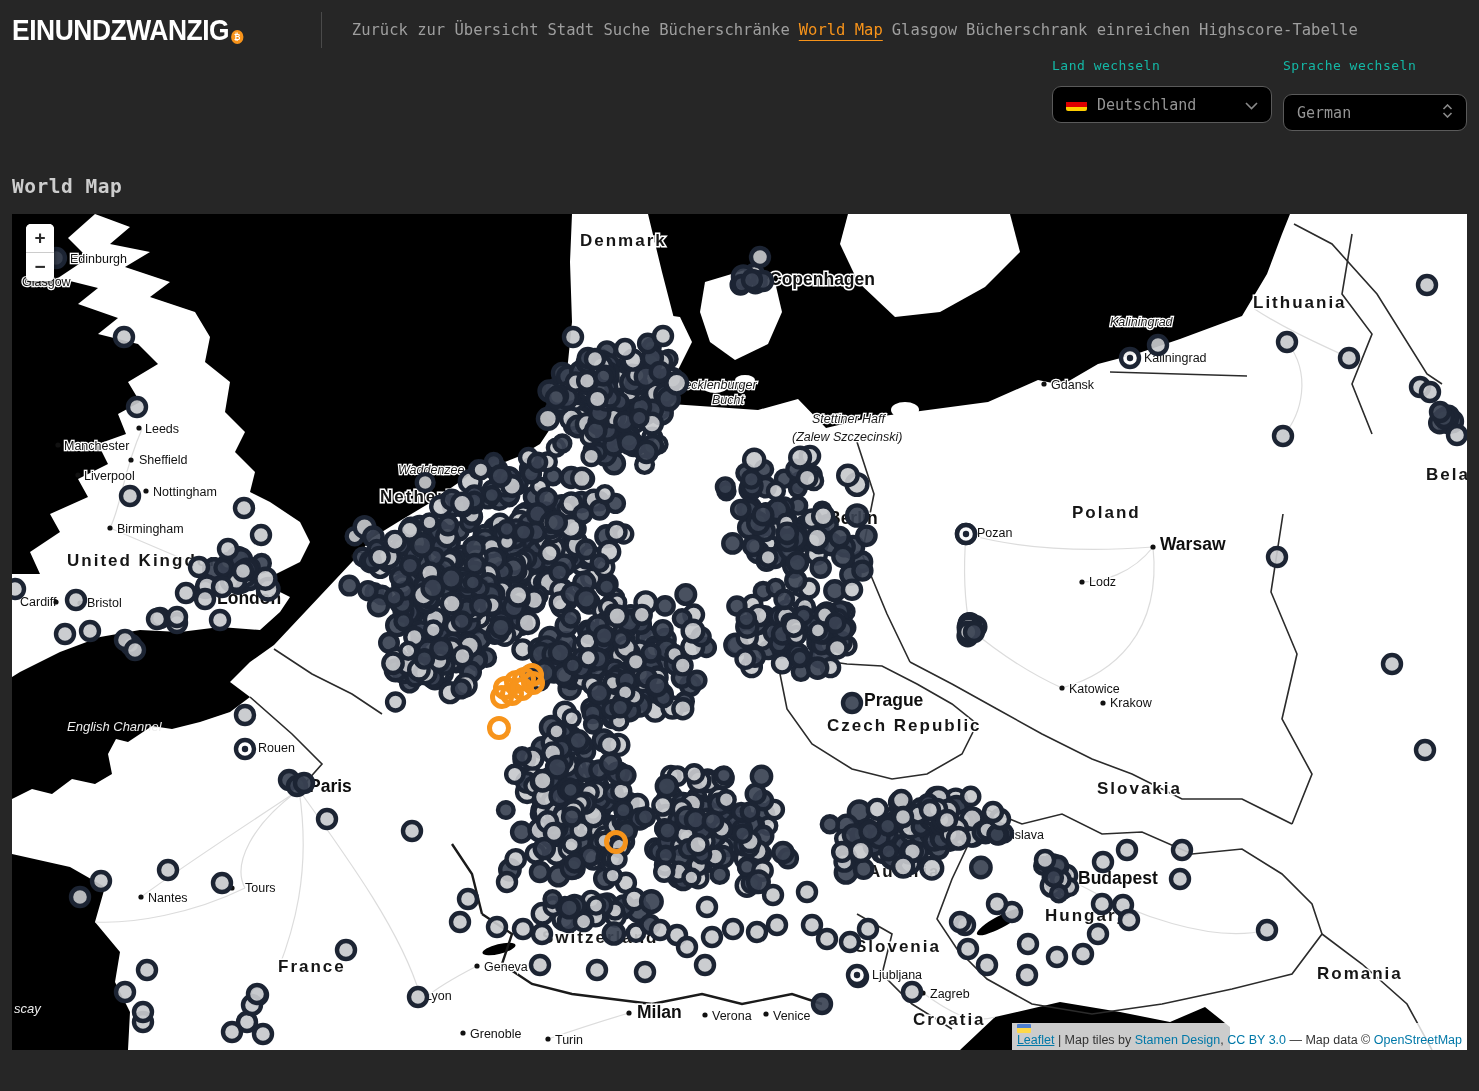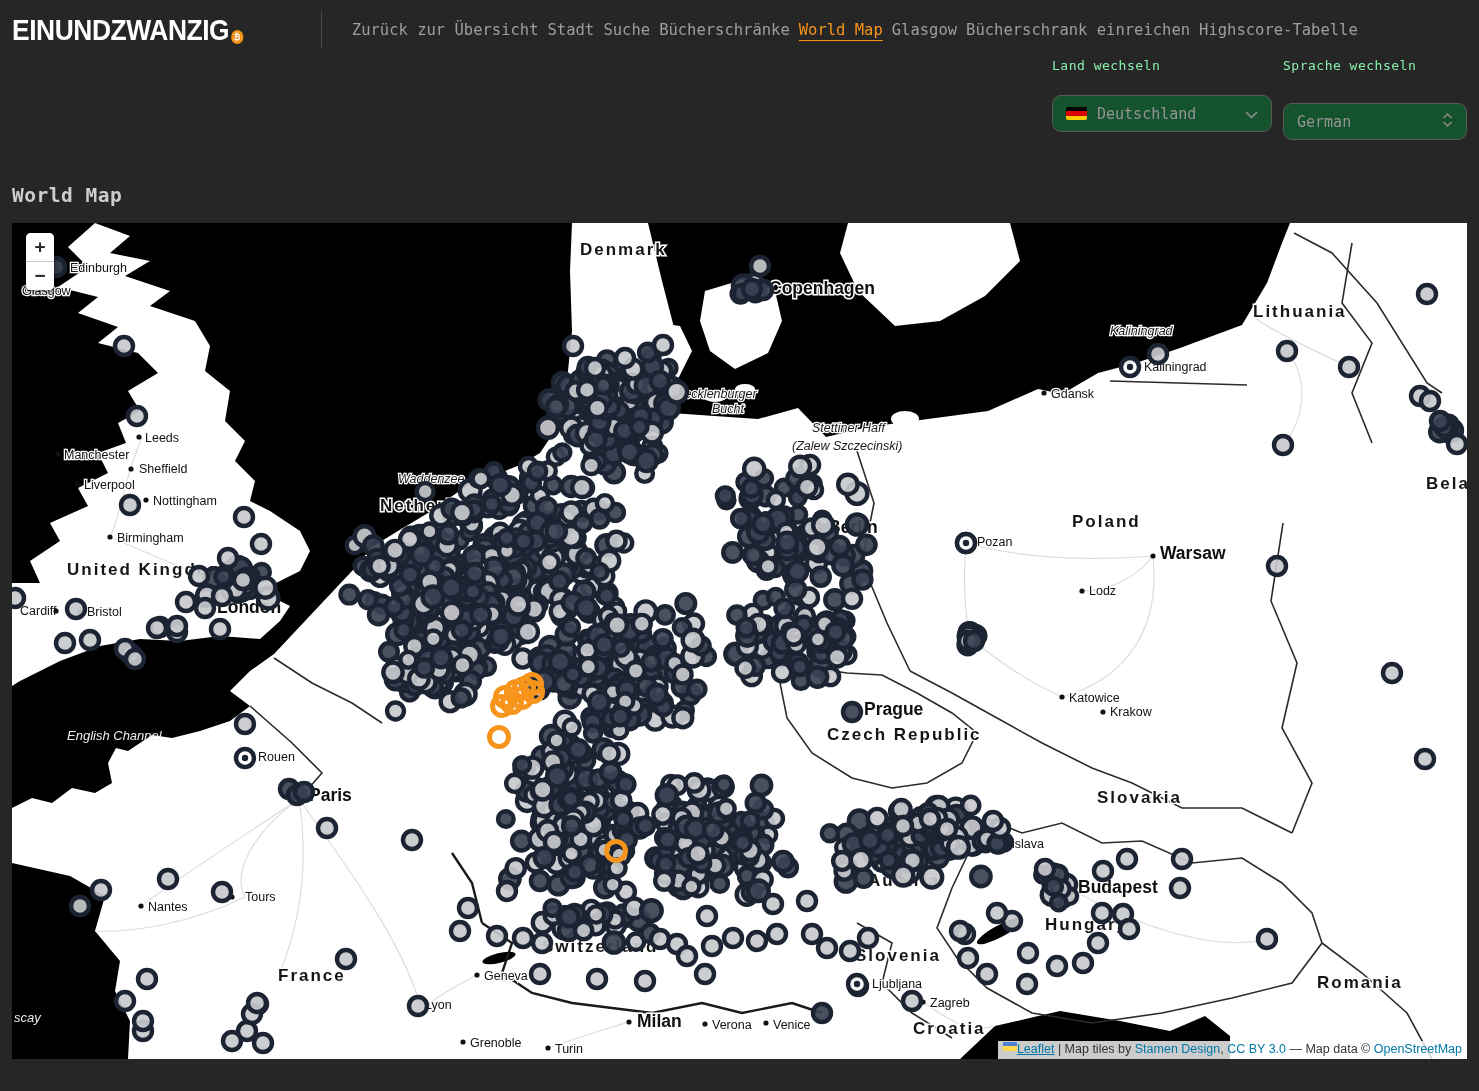--- a/index.html
+++ b/index.html
@@ -22,23 +22,23 @@
     font-family:"DejaVu Sans",sans-serif; font-size:9px; font-weight:bold;
     display:flex; align-items:center; justify-content:center; margin-left:2px; margin-bottom:1px;
   }
   .header-divider { width:1px; height:36px; background:#4a4a4a; margin:0 30px 0 46px; }
   .nav { display:flex; gap:9px; font-size:15.5px; }
   .nav a { color:#9e9e9e; text-decoration:none; white-space:nowrap; cursor:pointer; }
   .nav a.active { color:#f7931a; text-decoration:underline; text-underline-offset:5px; }
   
   .controls { display:flex; justify-content:flex-end; gap:11px; margin-top:2px; }
   .ctl-group { display:flex; flex-direction:column; }
-  .ctl-label { font-size:13px; color:#86efac; margin-bottom:22px; letter-spacing:.5px; }
+  .ctl-label { font-size:13px; color:#14b8a6; margin-bottom:13px; letter-spacing:.5px; }
   .selectbox {
-    height:37px; border:1px solid #5a5a5a; border-radius:9px; background:#14532d;
+    height:37px; border:1px solid #5a5a5a; border-radius:9px; background:#000000;
     display:flex; align-items:center; padding:0 13px; color:#949494; font-size:15px;
     cursor:pointer;
   }
   .selectbox.country { width:220px; }
   .selectbox.lang { width:184px;margin-top:8px; }
   .flag-de { width:21px; height:13px; border-radius:2px; overflow:hidden; margin-right:10px; flex:none; display:flex; flex-direction:column; }
   .flag-de i { flex:1; display:block; }
   .sel-value { flex:1; white-space:nowrap; overflow:hidden; }
   .sel-caret { flex:none; margin-left:8px; color:#8a8a8a; }
   
@@ -53,21 +53,21 @@
   .zoomctl .zbtn {
     width:28px; height:28px; display:flex; align-items:center; justify-content:center;
     font-family:"Liberation Sans",sans-serif; font-size:19px; font-weight:bold; color:#2b2b2b;
     cursor:pointer; background:#fff;
   }
   .zoomctl .zsep { height:1px; background:#ccc; }
   .attribution {
     position:absolute; right:0; bottom:0; z-index:5;
     background:rgba(255,255,255,.8); padding:1px 5px 3px 5px;
     font-family:"Liberation Sans",sans-serif; font-size:12.5px; color:#333;
-    display:flex; align-items:flex-start; line-height:1.15;
+    display:flex; flex-direction:column; align-items:flex-start; line-height:1.15;
   }
   .attr-flag { width:14px; height:9px; display:flex; flex-direction:column; border-radius:1px; overflow:hidden; }
   .attr-flag i { flex:1; }
   .attribution a { color:#0078A8; text-decoration:none; cursor:pointer; }
   .attribution a.ul { text-decoration:underline; }
   
   text { font-family:"Liberation Sans",sans-serif; }
   .cl  { font-size:17px; font-weight:bold; fill:#161616; letter-spacing:2px;
          paint-order:stroke; stroke:#fff; stroke-width:3px; }
   .bc  { font-size:17.5px; font-weight:bold; fill:#0f0f0f;

